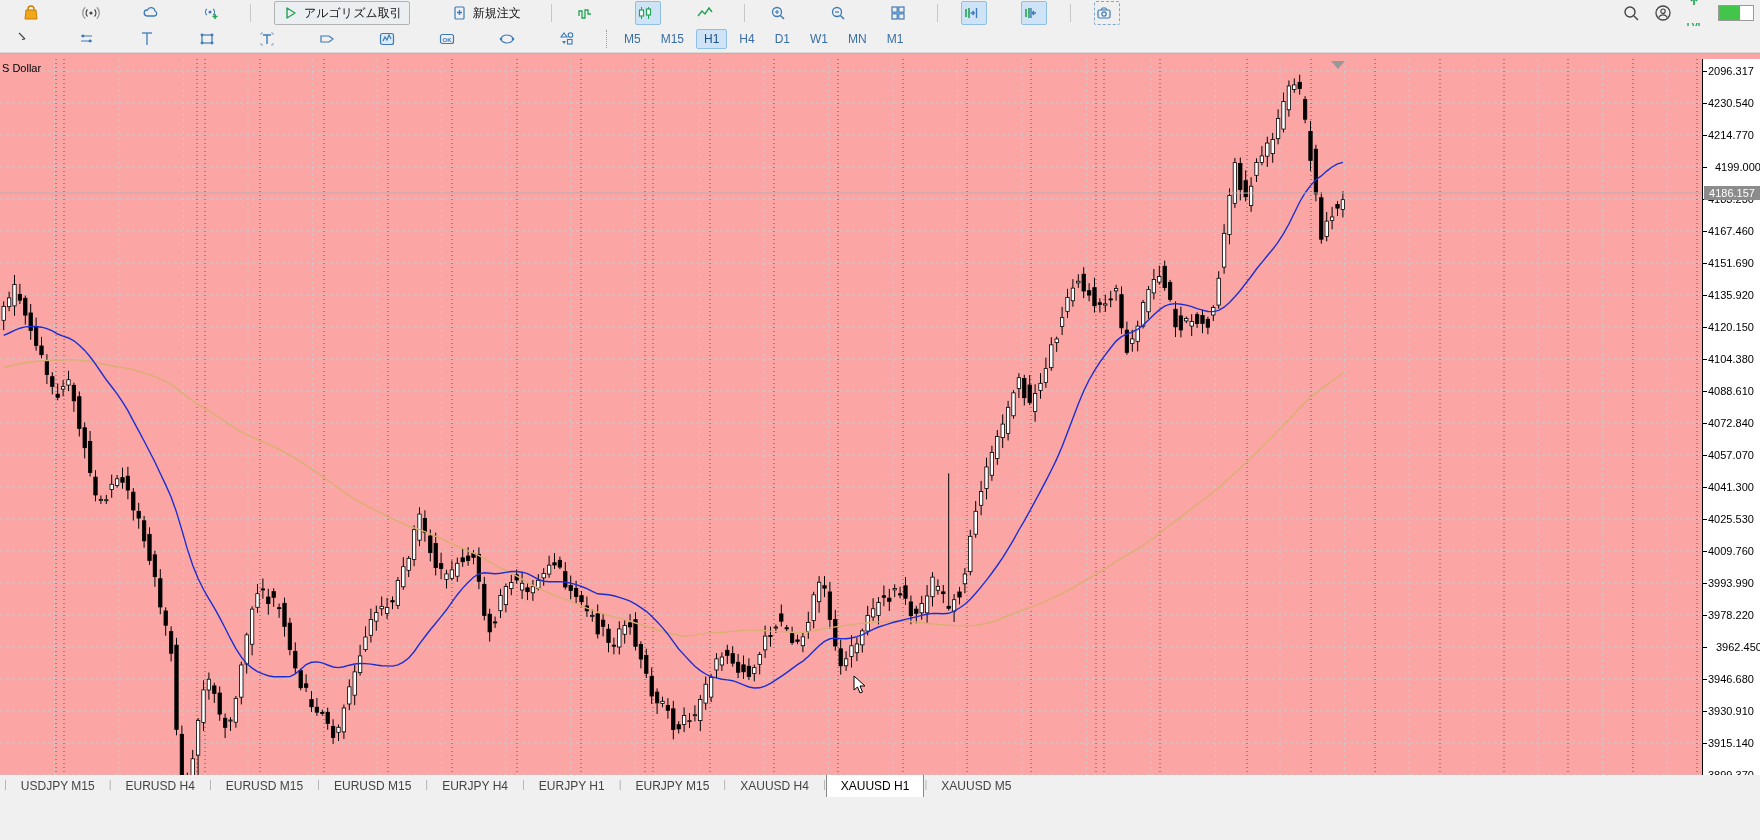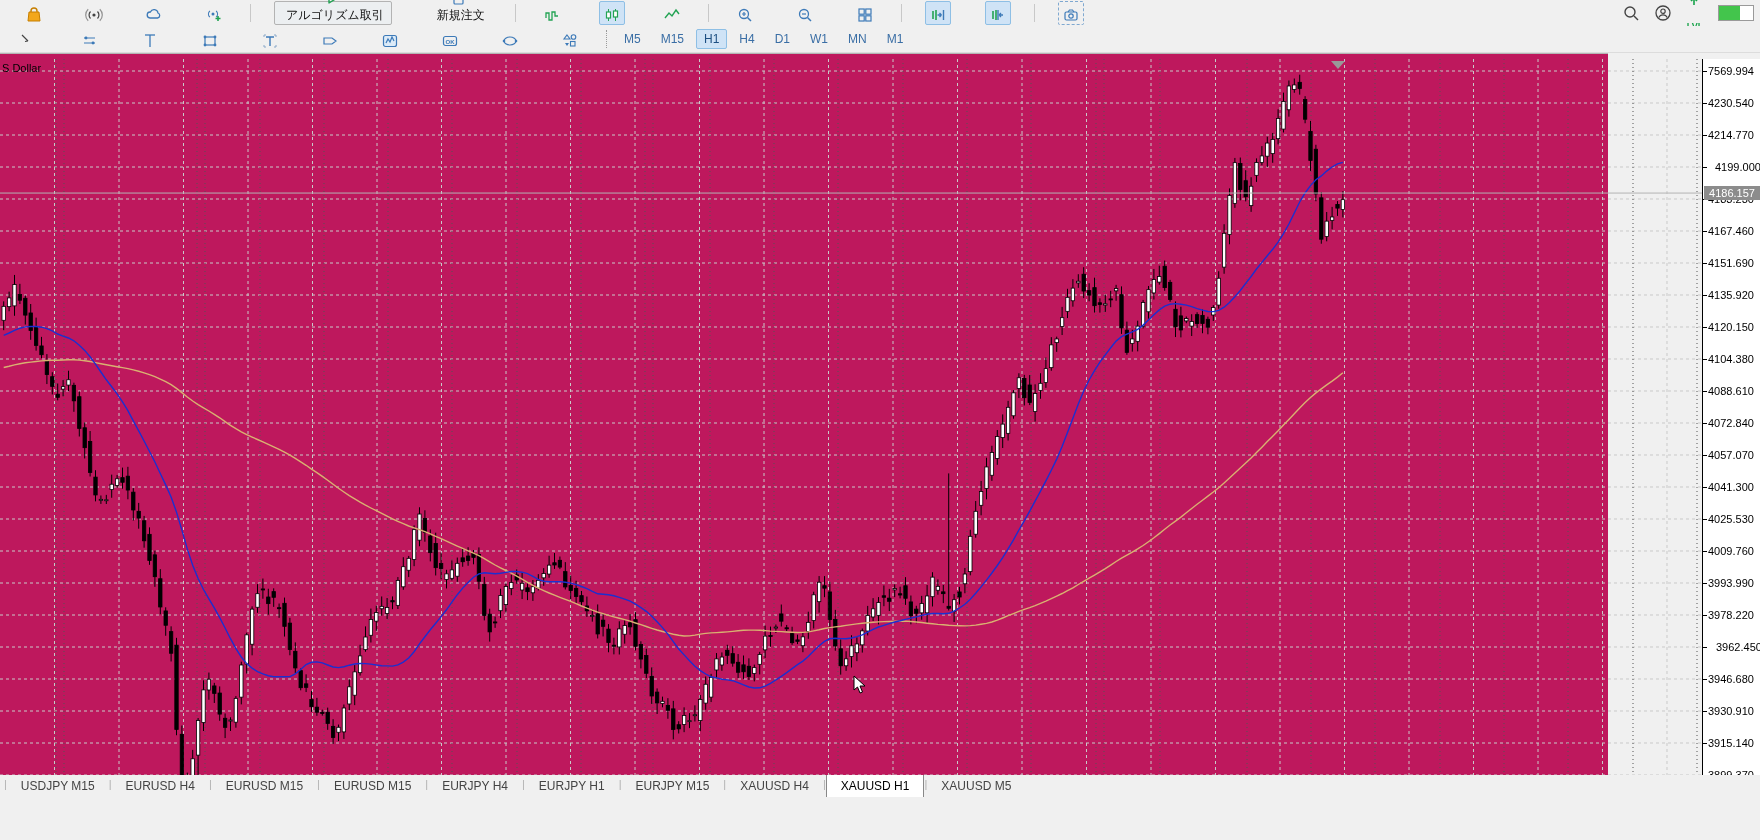--- a/index.html
+++ b/index.html
@@ -2,37 +2,37 @@
 <html><head>
 <meta charset="utf-8">
 <style>
   html,body{margin:0;padding:0;}
   body{width:1760px;height:840px;overflow:hidden;background:#f0f0f0;
        font-family:"Liberation Sans",sans-serif;font-size:11px;color:#000;position:relative;}
   
   .tbar{position:absolute;left:0;right:0;display:flex;align-items:center;background:#f0f0f0;}
   #tbar1{top:0;height:26px;border-bottom:1px solid #e4e4e4;}
   #tbar2{top:26px;height:26px;border-bottom:1px solid #dcdcdc;}
-  .tbtn{display:flex;align-items:center;justify-content:flex-end;height:22px;min-width:24px;
-        margin:0 17px;border:1px solid transparent;border-radius:2px;cursor:default;flex-direction:column;}
+  .tbtn{display:flex;align-items:center;justify-content:space-between;height:22px;min-width:24px;
+        margin:0 17px;border:1px solid transparent;border-radius:2px;cursor:default;}
   .tbtn.pressed{background:#cfe3f6;border-color:#8ebfe5;}
   .tbtn.framed{background:#eceff1;border-color:#b3b3b3;padding:0 7px;}
   .tbtn.dashed{border:1px dashed #7fa8d0;}
   .tsep{width:1px;height:18px;background:#c8c8c8;margin:0 6px;}
   .tsep.dotted{background:none;border-left:1px dotted #9a9a9a;}
   .jp{font-size:12px;margin-left:4px;color:#111;}
   .tficons{display:flex;align-items:center;}
   .tf{color:#3a6ea5;padding:2px 7px;margin:0 2px;border:1px solid transparent;border-radius:2px;font-size:12px;}
   .tf.active{background:#cfe3f6;border-color:#8ebfe5;color:#1d4f82;}
   #tbar-right{position:absolute;right:6px;top:0;height:26px;display:flex;align-items:center;gap:14px;}
   .lvl{color:#18a34a;font-weight:bold;font-size:9px;line-height:8px;text-align:center;}
   .batt{width:34px;height:14px;border:1px solid #9a9a9a;background:#fff;position:relative;}
   .batt>i{position:absolute;left:0;top:0;bottom:0;background:#43c54c;display:block;}
   
-  #chartwin{position:absolute;left:0;top:53px;width:1608px;height:775px;background:#be185d;border-top:1px solid #b5b5b5;}
+  #chartwin{position:absolute;left:0;top:53px;width:1760px;height:775px;background:#fca5a5;border-top:1px solid #b5b5b5;}
   #plot{position:absolute;left:0;top:5px;width:1702px;height:748px;}
   #symtitle{position:absolute;left:2px;top:8px;color:#000;z-index:5;}
   #paxis{position:absolute;left:1702px;top:5px;width:58px;height:748px;border-left:1px solid #000;background:#fff;}
   .plabel{position:absolute;left:5px;height:13px;line-height:13px;font-size:11px;white-space:nowrap;}
   .ptick{position:absolute;left:0;width:4px;height:1px;background:#000;}
   #pbadge{position:absolute;left:1px;width:56px;height:14px;line-height:14px;text-align:center;font-size:11px;}
   #taxis{position:absolute;left:0;top:753px;width:1702px;height:22px;background:#fff;
          border-top:1px solid #000;border-bottom:1px solid #000;}
   .tlabel{position:absolute;top:4px;font-size:11px;white-space:nowrap;}
   
@@ -895,21 +895,21 @@
       <rect x="1335.8000000000002" y="145.40435922967285" width="3.4" height="3.7118516455750807" fill="#000000" stroke="#000" stroke-width="0.8"></rect>
       <line x1="1342.9" y1="132.22810583899604" x2="1342.9" y2="158.43024413629732" stroke="#000000" stroke-width="1"></line>
       <rect x="1341.2" y="140.65933563145967" width="3.4" height="9.863959069670273" fill="#ffffff" stroke="#000" stroke-width="0.8"></rect>
       <polyline points="3.7,308.5 9.1,307.3 14.5,305.9 19.900000000000002,304.8 25.3,303.8 30.7,303.1 36.10000000000001,302.5 41.50000000000001,301.9 46.900000000000006,301.5 52.300000000000004,301.3 57.7,301.2 63.10000000000001,301.0 68.50000000000001,300.8 73.9,300.8 79.30000000000001,301.1 84.7,301.7 90.10000000000001,302.5 95.50000000000001,303.6 100.9,304.7 106.30000000000001,305.8 111.7,306.8 117.10000000000001,307.7 122.50000000000001,308.6 127.9,309.6 133.3,310.9 138.7,312.3 144.1,313.8 149.5,315.6 154.9,317.7 160.3,320.1 165.7,322.7 171.1,325.6 176.5,329.4 181.9,333.6 187.3,338.0 192.7,342.0 198.1,345.6 203.5,348.8 208.9,352.0 214.3,355.3 219.7,358.8 225.1,362.6 230.5,366.3 235.9,369.7 241.3,372.9 246.70000000000002,375.6 252.1,378.1 257.5,380.5 262.90000000000003,382.8 268.3,385.3 273.7,387.8 279.1,390.3 284.5,393.2 289.90000000000003,396.2 295.3,399.4 300.7,402.8 306.1,406.3 311.5,410.1 316.90000000000003,413.7 322.3,417.4 327.7,421.2 333.1,425.3 338.5,429.3 343.90000000000003,433.0 349.3,436.6 354.7,439.9 360.1,443.2 365.5,446.2 370.90000000000003,449.0 376.3,451.7 381.7,454.3 387.1,457.1 392.5,459.9 397.90000000000003,462.4 403.3,464.7 408.7,467.0 414.1,468.9 419.5,470.7 424.90000000000003,472.7 430.3,474.9 435.7,477.3 441.1,479.7 446.5,482.2 451.90000000000003,484.7 457.3,487.1 462.70000000000005,489.4 468.1,491.8 473.5,494.2 478.90000000000003,496.7 484.3,499.7 489.70000000000005,502.9 495.1,506.0 500.5,508.8 505.90000000000003,511.5 511.3,514.2 516.7,517.1 522.1000000000001,520.1 527.5000000000001,523.4 532.9000000000001,526.4 538.3000000000001,529.2 543.7,531.7 549.1000000000001,534.0 554.5000000000001,536.2 559.9000000000001,538.3 565.3000000000001,540.4 570.7,542.4 576.1000000000001,544.6 581.5000000000001,547.0 586.9000000000001,549.2 592.3000000000001,551.1 597.7,553.1 603.1000000000001,554.7 608.5000000000001,556.3 613.9000000000001,557.8 619.3000000000001,559.2 624.7,560.7 630.1000000000001,562.2 635.5000000000001,564.0 640.9000000000001,565.7 646.3000000000001,567.5 651.7,569.3 657.1000000000001,571.0 662.5000000000001,572.5 667.9000000000001,573.9 673.3000000000001,575.2 678.7,576.3 684.1000000000001,577.0 689.5000000000001,576.9 694.9000000000001,576.1 700.3000000000001,575.1 705.7,574.4 711.1000000000001,573.9 716.5000000000001,573.6 721.9000000000001,573.3 727.3000000000001,572.9 732.7,572.4 738.1000000000001,571.8 743.5000000000001,571.3 748.9000000000001,571.1 754.3000000000001,571.1 759.7,571.3 765.1000000000001,571.6 770.5000000000001,572.1 775.9000000000001,572.4 781.3000000000001,572.6 786.7,573.0 792.1000000000001,573.3 797.5000000000001,573.5 802.9000000000001,573.4 808.3000000000001,572.9 813.7,571.9 819.1000000000001,570.8 824.5000000000001,569.5 829.9000000000001,568.6 835.3000000000001,567.9 840.7,567.3 846.1000000000001,566.4 851.5000000000001,565.6 856.9000000000001,564.9 862.3000000000001,564.3 867.7,563.7 873.1000000000001,563.2 878.5000000000001,562.9 883.9000000000001,562.6 889.3000000000001,562.5 894.7000000000002,562.3 900.1000000000001,562.2 905.5000000000001,562.1 910.9000000000001,562.5 916.3000000000001,563.0 921.7000000000002,563.5 927.1000000000001,564.2 932.5000000000001,564.8 937.9000000000001,565.4 943.3000000000001,565.8 948.7000000000002,566.3 954.1000000000001,566.6 959.5000000000001,566.8 964.9000000000001,566.9 970.3000000000001,566.6 975.7000000000002,566.1 981.1000000000001,565.3 986.5000000000001,564.4 991.9000000000001,563.0 997.3000000000001,561.2 1002.7000000000002,559.0 1008.1000000000001,556.7 1013.5000000000001,554.6 1018.9000000000001,552.4 1024.3,550.4 1029.7,548.6 1035.1000000000001,546.6 1040.5000000000002,544.4 1045.9,542.1 1051.3000000000002,539.6 1056.7,537.1 1062.1000000000001,534.5 1067.5000000000002,531.7 1072.9,528.8 1078.3000000000002,525.5 1083.7,522.4 1089.1000000000001,519.2 1094.5000000000002,516.1 1099.9,512.9 1105.3000000000002,509.6 1110.7,506.1 1116.1000000000001,502.5 1121.5000000000002,499.2 1126.9,496.1 1132.3000000000002,493.1 1137.7,489.9 1143.1000000000001,486.5 1148.5000000000002,482.7 1153.9,478.8 1159.3000000000002,474.6 1164.7,470.3 1170.1000000000001,466.0 1175.5000000000002,462.1 1180.9,458.1 1186.3000000000002,453.8 1191.7,449.5 1197.1000000000001,445.3 1202.5000000000002,441.2 1207.9,437.1 1213.3000000000002,433.0 1218.7,428.7 1224.1000000000001,424.0 1229.5000000000002,419.1 1234.9,413.9 1240.3000000000002,409.0 1245.7,404.1 1251.1000000000001,399.0 1256.5000000000002,393.6 1261.9,388.2 1267.3000000000002,382.6 1272.7,377.2 1278.1000000000001,371.8 1283.5000000000002,366.1 1288.9,360.5 1294.3000000000002,354.8 1299.7,349.1 1305.1000000000001,343.6 1310.5000000000002,338.5 1315.9,333.9 1321.3000000000002,329.9 1326.7,325.9 1332.1000000000001,322.1 1337.5000000000002,318.1 1342.9,313.7 " fill="none" stroke="#d9b071" stroke-width="1.4"></polyline>
       <polyline points="3.7,276.3 9.1,274.0 14.5,271.4 19.900000000000002,269.2 25.3,267.9 30.7,267.5 36.10000000000001,267.5 41.50000000000001,268.2 46.900000000000006,269.7 52.300000000000004,271.9 57.7,275.0 63.10000000000001,277.1 68.50000000000001,279.0 73.9,281.8 79.30000000000001,286.3 84.7,291.4 90.10000000000001,297.8 95.50000000000001,305.2 100.9,313.0 106.30000000000001,320.8 111.7,327.7 117.10000000000001,334.9 122.50000000000001,342.9 127.9,351.6 133.3,361.9 138.7,371.8 144.1,382.0 149.5,392.5 154.9,403.0 160.3,414.5 165.7,425.9 171.1,438.0 176.5,453.1 181.9,471.1 187.3,489.9 192.7,506.2 198.1,519.5 203.5,530.5 208.9,539.9 214.3,548.9 219.7,558.7 225.1,569.0 230.5,579.7 235.9,589.7 241.3,598.0 246.70000000000002,604.6 252.1,609.1 257.5,612.6 262.90000000000003,614.8 268.3,616.7 273.7,617.7 279.1,617.7 284.5,617.8 289.90000000000003,617.6 295.3,614.8 300.7,610.5 306.1,605.6 311.5,603.3 316.90000000000003,602.9 322.3,603.9 327.7,606.0 333.1,608.0 338.5,608.6 343.90000000000003,607.7 349.3,606.2 354.7,605.0 360.1,604.5 365.5,604.6 370.90000000000003,605.1 376.3,606.0 381.7,606.7 387.1,606.9 392.5,607.1 397.90000000000003,605.9 403.3,603.1 408.7,599.0 414.1,592.7 419.5,584.8 424.90000000000003,577.8 430.3,570.8 435.7,564.2 441.1,557.6 446.5,550.8 451.90000000000003,543.2 457.3,535.7 462.70000000000005,529.1 468.1,523.4 473.5,518.2 478.90000000000003,514.8 484.3,513.8 489.70000000000005,514.3 495.1,514.8 500.5,514.3 505.90000000000003,513.4 511.3,512.5 516.7,512.5 522.1000000000001,513.2 527.5000000000001,514.7 532.9000000000001,517.3 538.3000000000001,520.3 543.7,522.2 549.1000000000001,522.8 554.5000000000001,522.7 559.9000000000001,522.6 565.3000000000001,523.2 570.7,524.1 576.1000000000001,525.6 581.5000000000001,527.5 586.9000000000001,529.7 592.3000000000001,532.4 597.7,534.8 603.1000000000001,535.3 608.5000000000001,535.8 613.9000000000001,536.8 619.3000000000001,538.3 624.7,540.1 630.1000000000001,542.1 635.5000000000001,545.1 640.9000000000001,548.6 646.3000000000001,552.3 651.7,557.2 657.1000000000001,562.8 662.5000000000001,568.6 667.9000000000001,575.2 673.3000000000001,582.7 678.7,590.0 684.1000000000001,595.9 689.5000000000001,601.8 694.9000000000001,607.2 700.3000000000001,611.6 705.7,615.0 711.1000000000001,617.8 716.5000000000001,618.9 721.9000000000001,620.3 727.3000000000001,620.9 732.7,621.7 738.1000000000001,623.7 743.5000000000001,625.8 748.9000000000001,628.0 754.3000000000001,629.0 759.7,628.8 765.1000000000001,627.1 770.5000000000001,624.3 775.9000000000001,620.9 781.3000000000001,617.3 786.7,613.6 792.1000000000001,609.6 797.5000000000001,605.6 802.9000000000001,602.1 808.3000000000001,597.6 813.7,592.1 819.1000000000001,586.8 824.5000000000001,582.4 829.9000000000001,579.8 835.3000000000001,579.2 840.7,579.6 846.1000000000001,579.8 851.5000000000001,579.0 856.9000000000001,577.7 862.3000000000001,575.8 867.7,573.1 873.1000000000001,570.4 878.5000000000001,568.0 883.9000000000001,566.3 889.3000000000001,564.7 894.7000000000002,563.0 900.1000000000001,561.8 905.5000000000001,560.4 910.9000000000001,559.1 916.3000000000001,557.9 921.7000000000002,556.4 927.1000000000001,555.2 932.5000000000001,554.4 937.9000000000001,554.5 943.3000000000001,554.8 948.7000000000002,554.3 954.1000000000001,552.2 959.5000000000001,549.0 964.9000000000001,545.2 970.3000000000001,540.2 975.7000000000002,534.2 981.1000000000001,527.9 986.5000000000001,521.1 991.9000000000001,514.0 997.3000000000001,506.5 1002.7000000000002,498.6 1008.1000000000001,489.8 1013.5000000000001,480.9 1018.9000000000001,471.0 1024.3,461.9 1029.7,452.2 1035.1000000000001,442.2 1040.5000000000002,432.2 1045.9,421.9 1051.3000000000002,411.3 1056.7,400.1 1062.1000000000001,387.5 1067.5000000000002,373.4 1072.9,359.2 1078.3000000000002,344.9 1083.7,332.0 1089.1000000000001,321.0 1094.5000000000002,311.7 1099.9,303.2 1105.3000000000002,295.8 1110.7,288.8 1116.1000000000001,282.1 1121.5000000000002,277.7 1126.9,275.2 1132.3000000000002,272.8 1137.7,270.4 1143.1000000000001,266.1 1148.5000000000002,261.0 1153.9,255.8 1159.3000000000002,250.9 1164.7,247.2 1170.1000000000001,245.2 1175.5000000000002,244.6 1180.9,245.2 1186.3000000000002,246.1 1191.7,247.7 1197.1000000000001,249.6 1202.5000000000002,251.1 1207.9,252.5 1213.3000000000002,252.6 1218.7,251.4 1224.1000000000001,248.2 1229.5000000000002,243.5 1234.9,237.8 1240.3000000000002,231.5 1245.7,224.4 1251.1000000000001,217.5 1256.5000000000002,210.0 1261.9,203.4 1267.3000000000002,196.7 1272.7,190.3 1278.1000000000001,183.1 1283.5000000000002,174.7 1288.9,165.0 1294.3000000000002,154.0 1299.7,143.0 1305.1000000000001,134.0 1310.5000000000002,126.6 1315.9,120.7 1321.3000000000002,116.9 1326.7,112.1 1332.1000000000001,108.0 1337.5000000000002,104.8 1342.9,103.3 " fill="none" stroke="#1b2fd0" stroke-width="1.4"></polyline>
       <line x1="0" y1="134.06062143310135" x2="1702" y2="134.06062143310135" stroke="#b3b3b3" stroke-width="1"></line>
       <polygon points="1331,2 1345,2 1338,10" fill="#999999"></polygon>
     </svg>
   <div id="paxis">
       <div class="ptick" style="top: 12px;"></div>
-      <div class="plabel" style="top: 6px;">7569.994</div>
+      <div class="plabel" style="top: 6px;">2096.317</div>
       <div class="ptick" style="top: 44px;"></div>
       <div class="plabel" style="top: 38px;">4230.540</div>
       <div class="ptick" style="top: 76px;"></div>
       <div class="plabel" style="top: 70px;">4214.770</div>
       <div class="ptick" style="top: 108px;"></div>
       <div class="plabel" style="top: 102px; margin-left: 7px;">4199.000</div>
       <div class="ptick" style="top: 140px;"></div>
       <div class="plabel" style="top: 134px;">4183.230</div>
       <div class="ptick" style="top: 172px;"></div>
       <div class="plabel" style="top: 166px;">4167.460</div>

